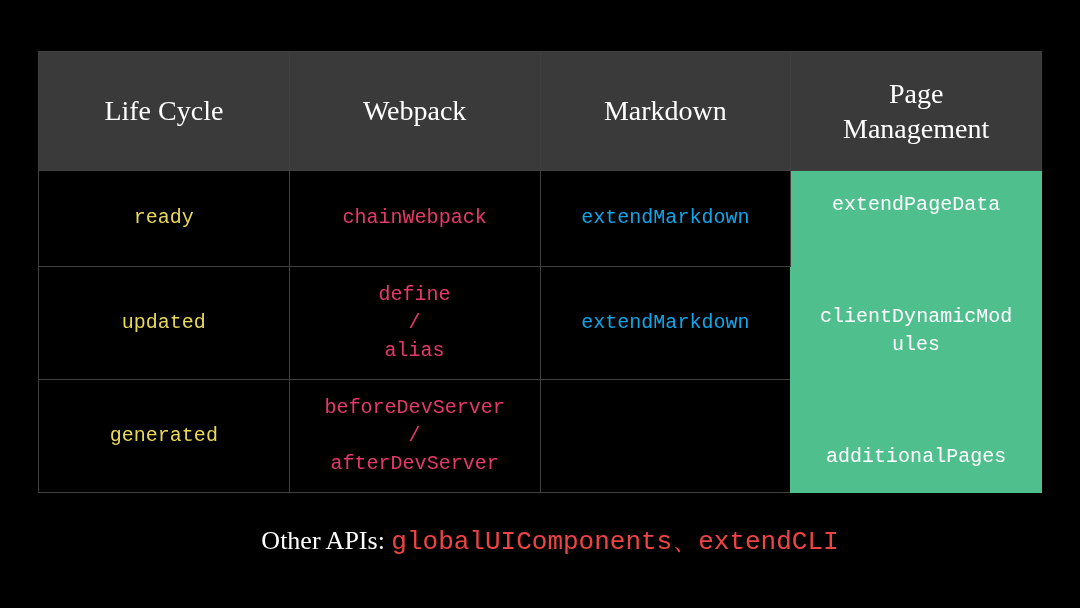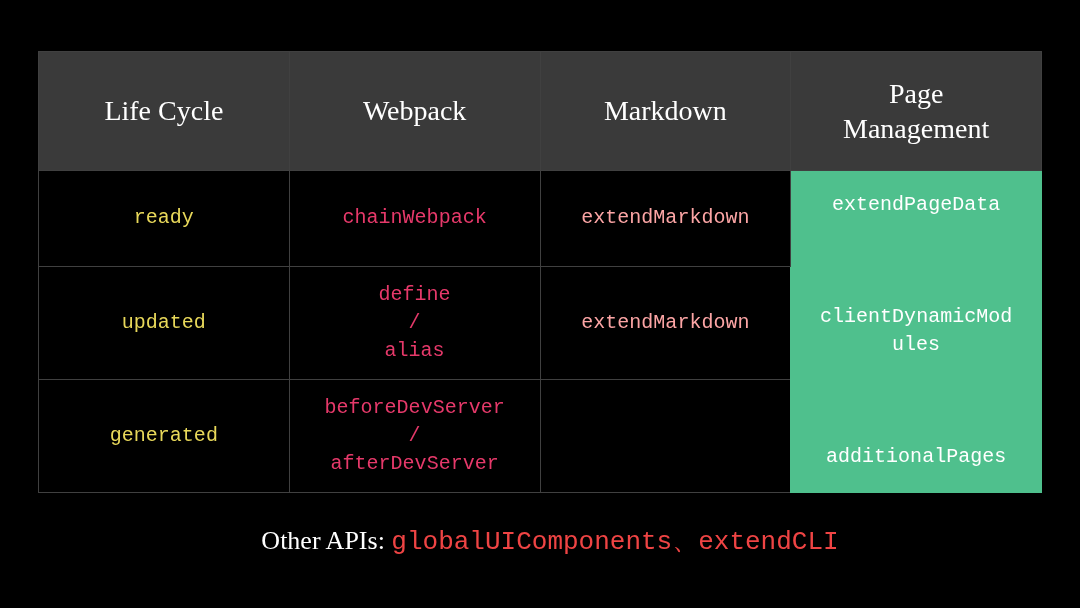--- a/index.html
+++ b/index.html
@@ -49,21 +49,21 @@
       font-size: 20px;
       line-height: 1.4;
     }
     .col-lifecycle {
       color: #e8d85a;
     }
     .col-webpack {
       color: #e6396a;
     }
     .col-markdown {
-      color: #fca5a5;
+      color: #0ea5e9;
     }
     .col-page {
       background-color: #4fc08d;
       color: #fff;
       border-color: #4fc08d;
     }
     td.col-page.merged {
       height: auto;
     }
     .page-stack {

